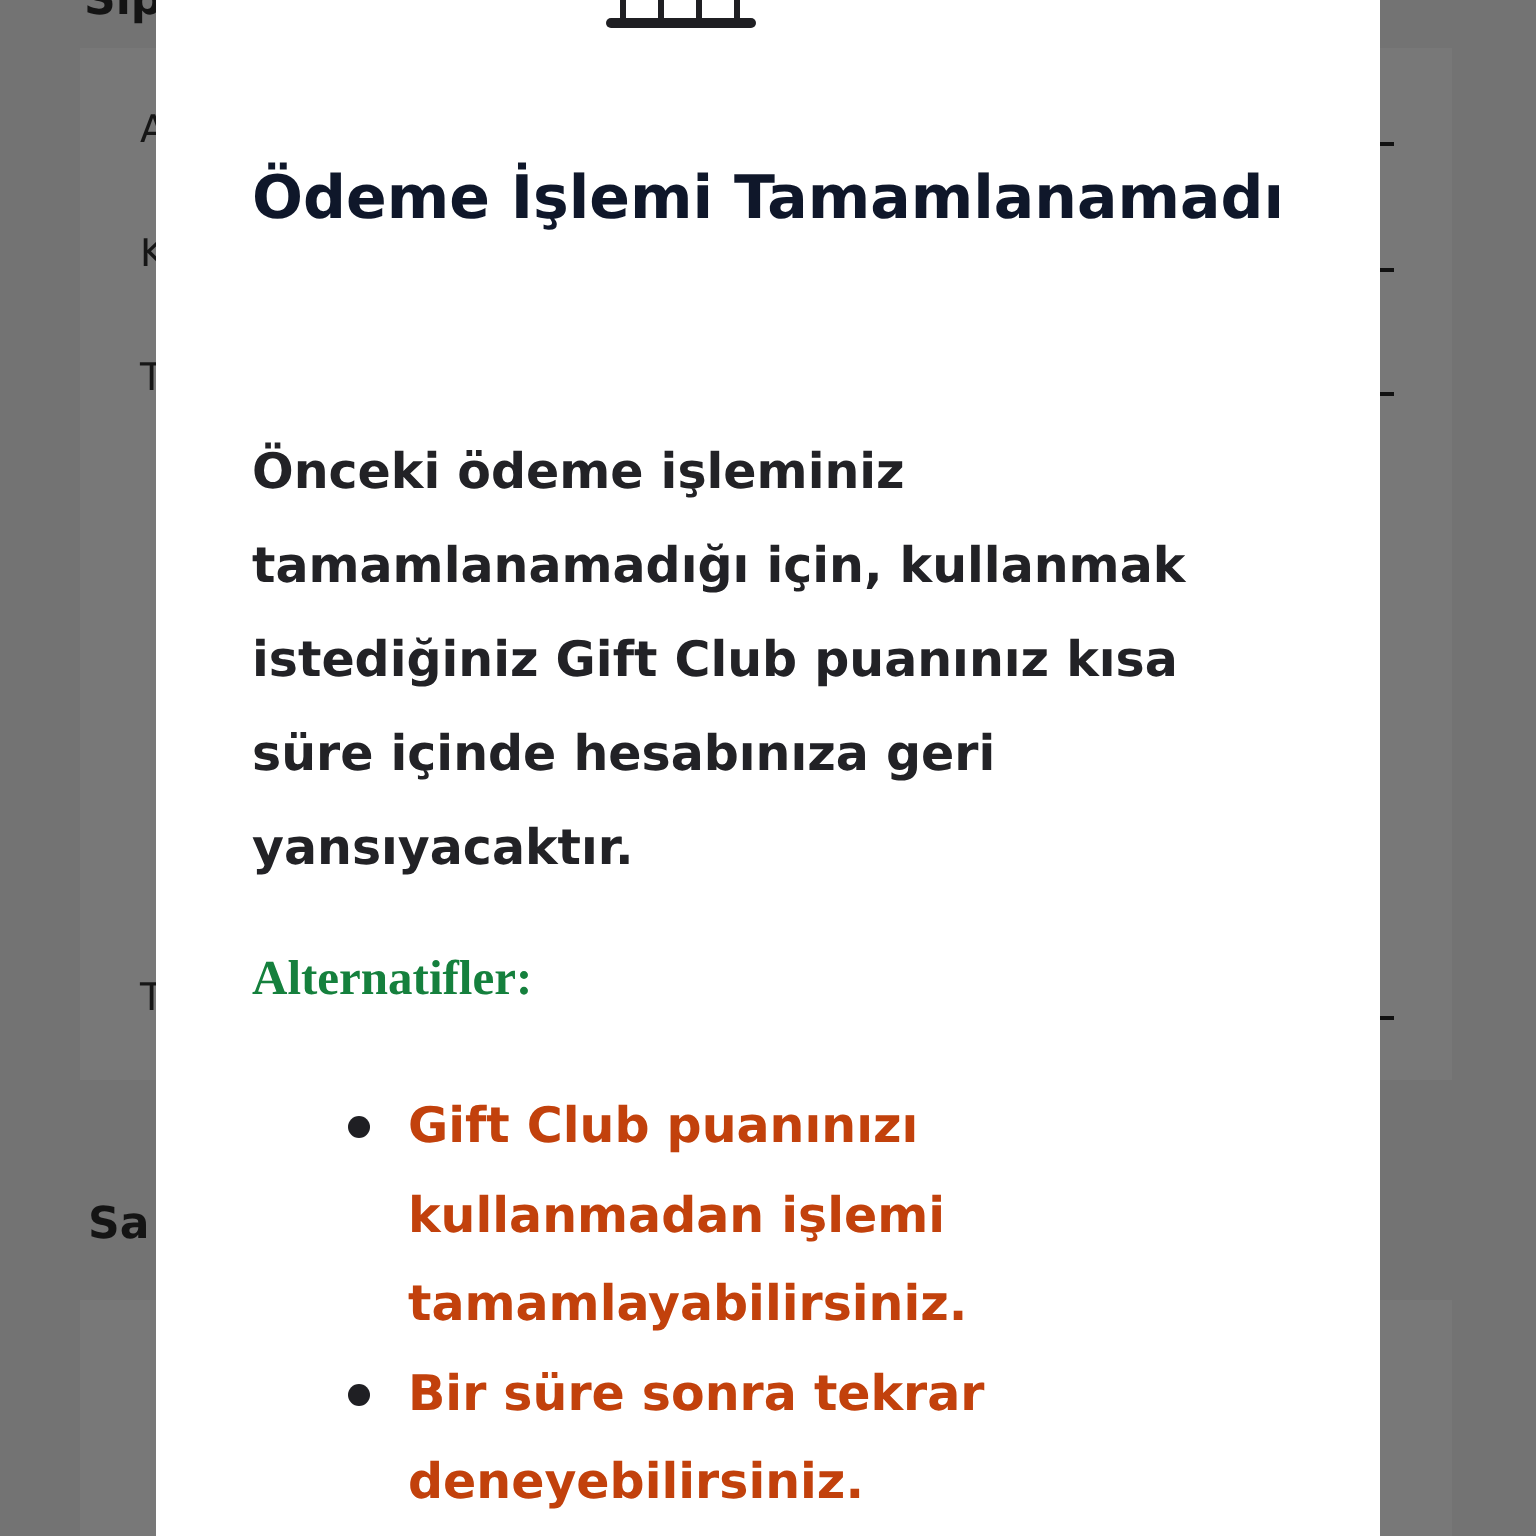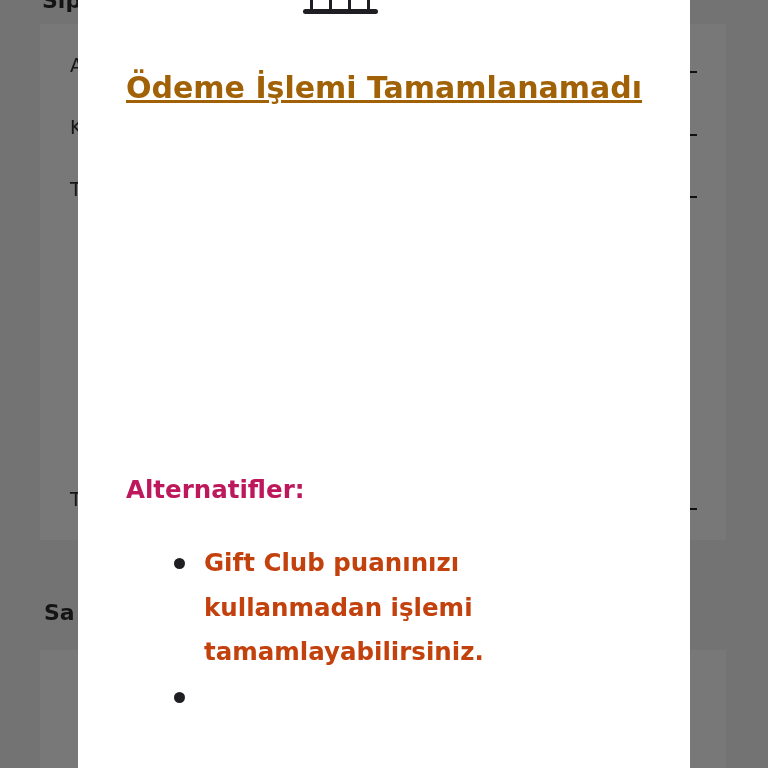--- a/index.html
+++ b/index.html
@@ -27,33 +27,32 @@
 
   
   .modal {
     position:absolute; left:78px; top:0; width:612px; height:768px;
     background:#ffffff;
   }
   .modal-icon {
     position:absolute; left:222px; top:0; width:80px; height:14px;
   }
   .modal-title {
-    position:absolute; left:48px; top:64px; width:520px;
-    font-size:30px; line-height:47px; font-weight:600; color:#a16207;
+    position:absolute; left:48px; top:76px; width:520px;
+    font-size:30px; line-height:47px; font-weight:600; color:#0f172a;
     margin:0;
-    text-decoration:underline;
   }
   .modal-body {
     position:absolute; left:48px; top:212px; width:530px;
     font-size:24.5px; line-height:47px; font-weight:700; color:#222226;
     margin:0;
   }
   .alt-heading {
     position:absolute; left:48px; top:466px;
-    font-size:24.5px; line-height:47px; font-weight:700; color:#be185d;
+    font-size:24.5px; line-height:47px; font-weight:700; color:#15803d;font-family:Liberation Serif, serif;
   }
   .alt-list {
     position:absolute; left:96px; top:541px; width:420px;
     margin:0; padding:0; list-style:none;
   }
   .alt-item {
     position:relative; padding-left:30px;
     font-size:24.5px; line-height:44.5px; font-weight:700; color:#c2410c;
   }
   .bullet {
@@ -83,25 +82,27 @@
   <svg class="modal-icon" viewBox="0 0 80 14">
     <rect x="10" y="0" width="3" height="11" fill="#1f1f23"></rect>
     <rect x="29" y="0" width="3" height="11" fill="#1f1f23"></rect>
     <rect x="48" y="0" width="3" height="11" fill="#1f1f23"></rect>
     <rect x="67" y="0" width="3" height="11" fill="#1f1f23"></rect>
     <rect x="3" y="9" width="75" height="5" rx="2.5" fill="#1f1f23"></rect>
   </svg>
 
   <h2 class="modal-title">Ödeme İşlemi Tamamlanamadı</h2>
 
+  <p class="modal-body">Önceki ödeme işleminiz tamamlanamadığı için, kullanmak istediğiniz Gift Club puanınız kısa süre içinde hesabınıza geri yansıyacaktır.</p>
 
   <div class="alt-heading">Alternatifler:</div>
 
   <ul class="alt-list">
     <li class="alt-item">
       <span class="bullet"></span>
       <span>Gift Club puanınızı kullanmadan işlemi tamamlayabilirsiniz.</span>
     </li>
     <li class="alt-item">
       <span class="bullet"></span>
+      <span>Bir süre sonra tekrar deneyebilirsiniz.</span>
     </li>
   </ul>
 </div>
 
 </body></html>

